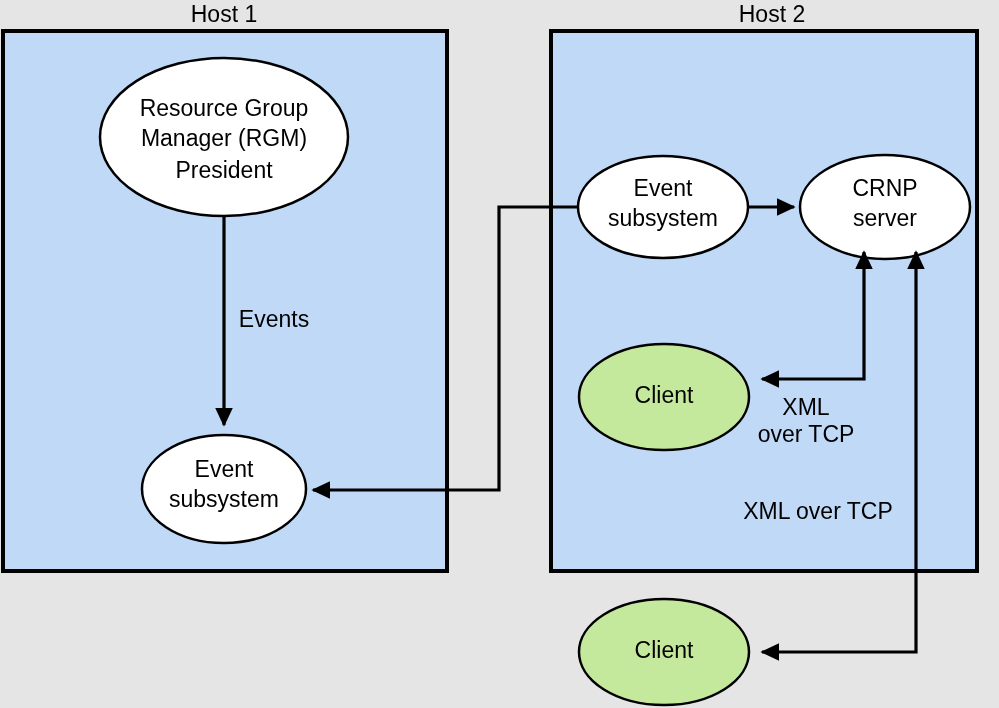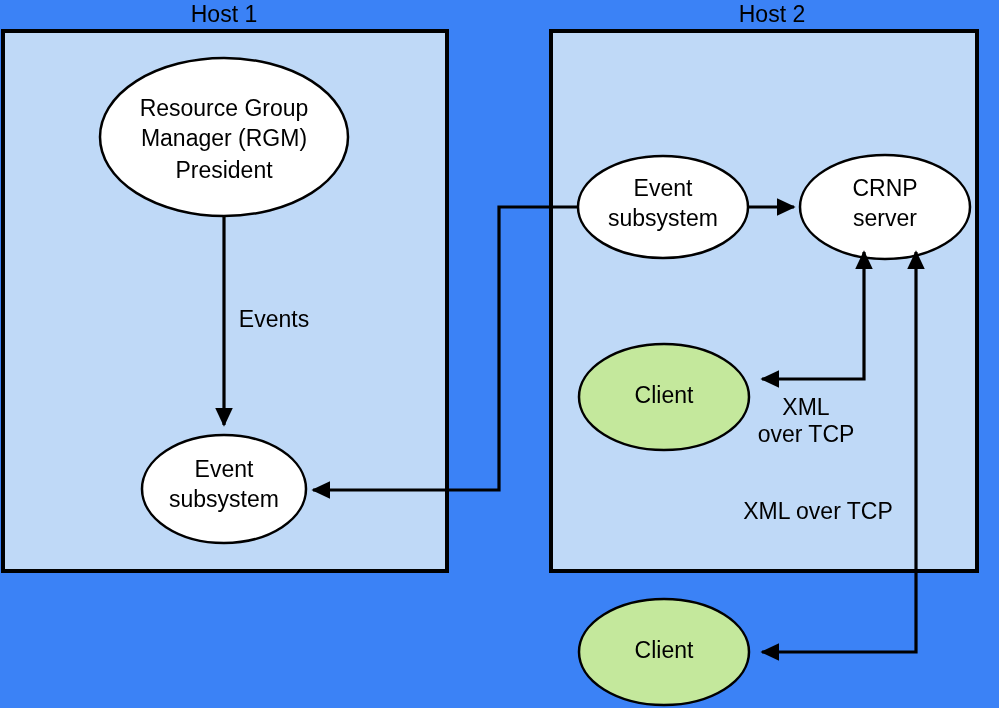--- a/index.html
+++ b/index.html
@@ -8,21 +8,21 @@
     padding: 0;
     background: #ffffff;
   }
   body {
     font-family: "Liberation Sans", sans-serif;
   }
   #diagram-root {
     position: relative;
     width: 999px;
     height: 708px;
-    background: #3b82f6;
+    background: #e5e5e5;
     overflow: hidden;
   }
   svg#diagram-svg {
     display: block;
     width: 999px;
     height: 708px;
   }
   .host-box {
     fill: #bfd9f7;
     stroke: #000000;

